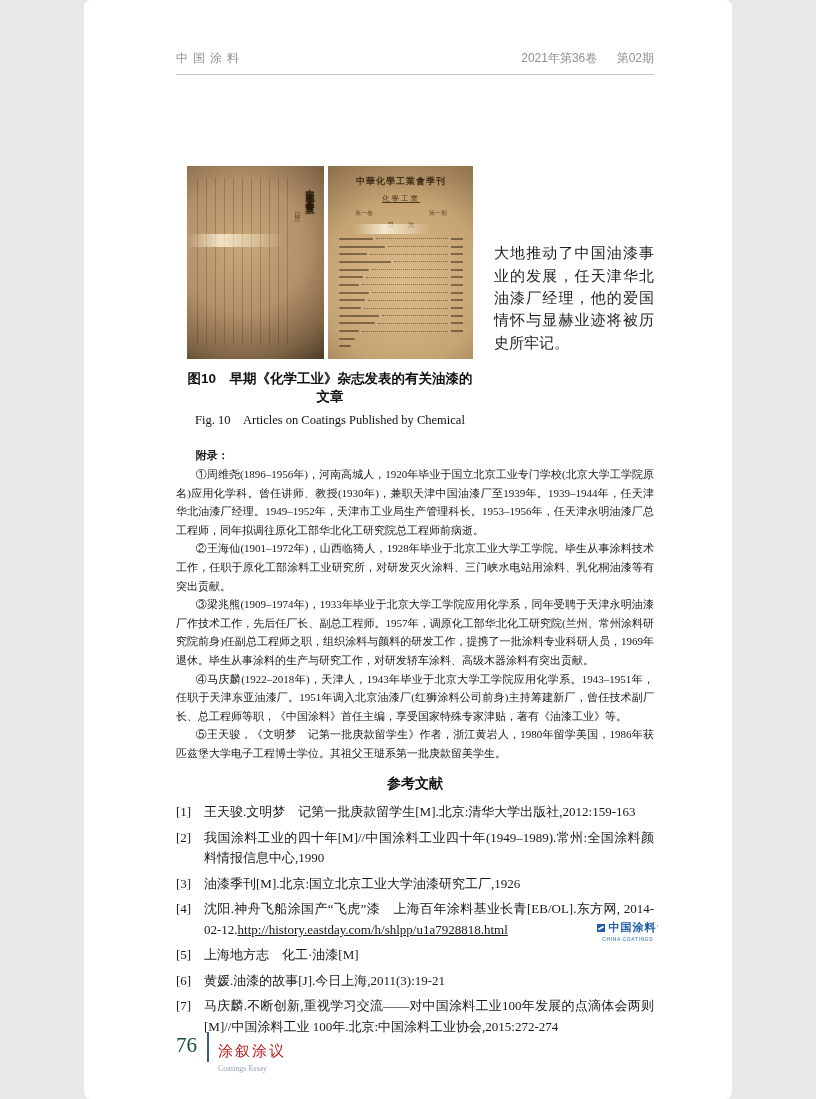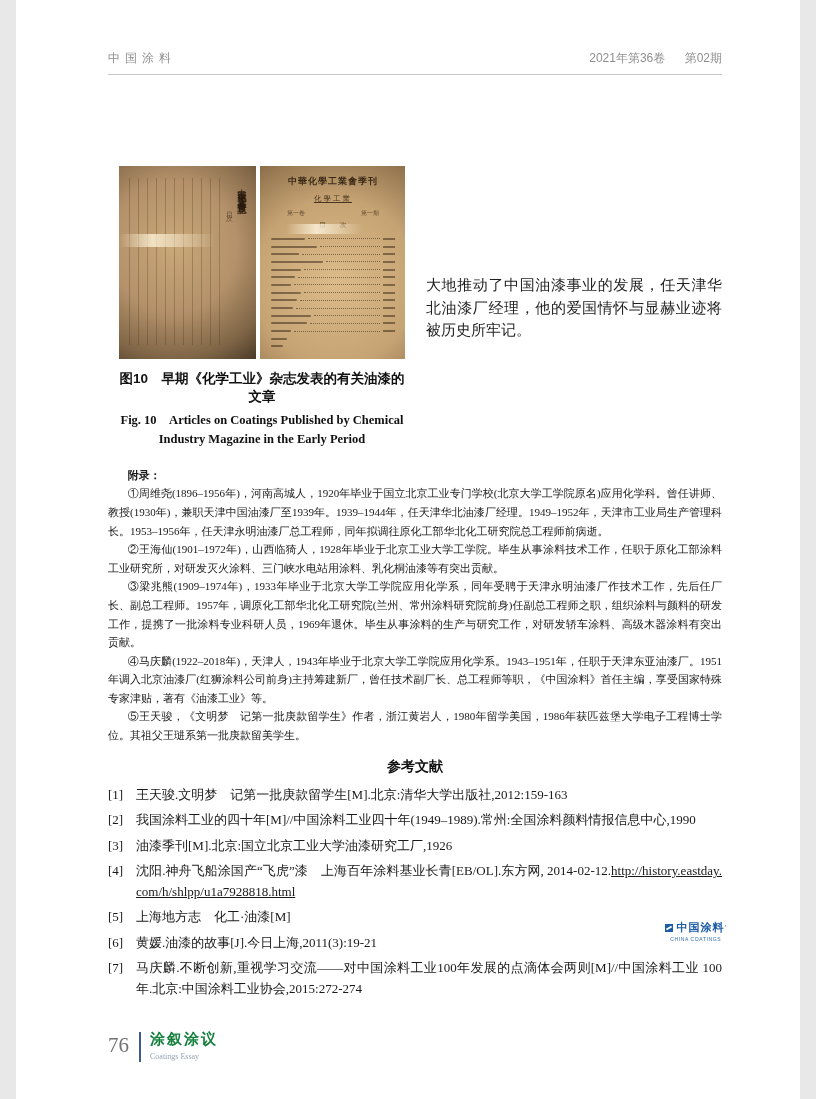--- a/index.html
+++ b/index.html
@@ -1,20 +1,20 @@
 <!DOCTYPE html>
 <html><head>
 <meta charset="utf-8">
 <style>
   * { margin:0; padding:0; box-sizing:border-box; }
   html,body { background:#e8e8e8; }
   .page {
-    position:relative; width:784px; height:1099px; margin:0 auto;
+    position:relative; width:648px; height:1099px; margin:0 auto;
     background:#ffffff; overflow:hidden;
-    font-family:"Liberation Serif","DejaVu Serif",serif; color:#1a1a1a;
+    font-family:"Liberation Serif","DejaVu Serif",serif; color:#1a1a1a;border-radius:7px;
   }
 
   
   .header {
     position:absolute; left:92px; right:78px; top:50px;
     display:flex; justify-content:space-between; align-items:flex-end;
     padding-bottom:7px; border-bottom:1px solid #c7c7c7;
     font-family:"Liberation Sans","DejaVu Sans",sans-serif;
     font-size:12px; color:#8f8f8f;
   }
@@ -77,21 +77,21 @@
   .toc-row .a { width:12px; height:2px; background:rgba(42,28,12,.48); flex:none; }
   .photo-right .glare2 {
     position:absolute; left:18%; right:30%; top:30%; height:10px;
     background:linear-gradient(90deg, transparent,
       rgba(255,246,224,.8) 40%, transparent);
   }
 
   .caption { text-align:center; margin-top:11px; }
   .caption-cn { font-size:13.5px; font-weight:bold; color:#111;
     font-family:"Liberation Sans","DejaVu Sans",sans-serif; }
-  .caption-en { font-size:12.5px; font-weight:bold; margin-top:5px;
+  .caption-en { font-size:12.5px; font-weight:normal; margin-top:5px;
     line-height:1.55; color:#111; }
 
   .article-col { flex:1; margin-left:21px; font-size:15px;
     line-height:22.3px; text-align:justify; color:#1e1e1e; }
   .article-p.indent { text-indent:2em; }
 
   
   .appendix { margin-top:16px; font-size:11px; line-height:18.6px;
     text-align:justify; color:#191919; }
   .appx-title { font-weight:bold; text-indent:1.8em; }
@@ -116,24 +116,24 @@
     position:relative; flex:none; }
   .logo-square::after { content:""; position:absolute; left:1px; top:3px;
     width:6px; height:2px; background:#fff; transform:rotate(-30deg); }
   .logo-cn { font-size:11px; font-weight:bold; letter-spacing:1px; }
   .logo-tick { font-size:7px; vertical-align:top; }
   .logo-en { font-size:5px; letter-spacing:.6px; margin-top:1px; color:#2f6cb0; }
 
   
   .footer { position:absolute; left:92px; top:1030px;
     display:flex; align-items:flex-start; }
-  .page-num { font-size:21px; color:#737373; line-height:30px; }
+  .page-num { font-size:21px; color:#14532d; line-height:30px; }
   .footer-bar { width:2px; height:30px; background:#3c5c84; margin:2px 9px 0 10px; }
-  .column-cn { font-size:15px; font-weight:bold; color:#15803d;
-    letter-spacing:2px; font-family:"Liberation Sans","DejaVu Sans",sans-serif; }
+  .column-cn { font-size:15px; font-weight:normal; color:#b91c1c;
+    letter-spacing:2px; font-family:"Liberation Sans","DejaVu Sans",sans-serif;margin-top:12px; }
   .column-en { font-size:8px; color:#93a2b4; margin-top:3px; }
 </style>
 </head>
 <body>
 
 <div class="page">
 
   <div class="header">
     <span class="journal-name">中国涂料</span>
     <span class="issue-box">
@@ -236,21 +236,20 @@
                   </div>
                 </div>
             </div>
             <div class="glare2"></div>
           </div>
         </div>
         <div class="caption">
           <div class="caption-cn">图10　早期《化学工业》杂志发表的有关油漆的文章</div>
           <div class="caption-en">
             <div>Fig. 10　Articles on Coatings Published by Chemical</div>
-            <div>Industry Magazine in the Early Period</div>
           </div>
         </div>
       </div>
 
       <div class="article-col" id="article-col">
           <p class="article-p">大地推动了中国油漆事业的发展，任天津华北油漆厂经理，他的爱国情怀与显赫业迹将被历史所牢记。</p>
         </div>
     </div>
 
     <div class="appendix">

